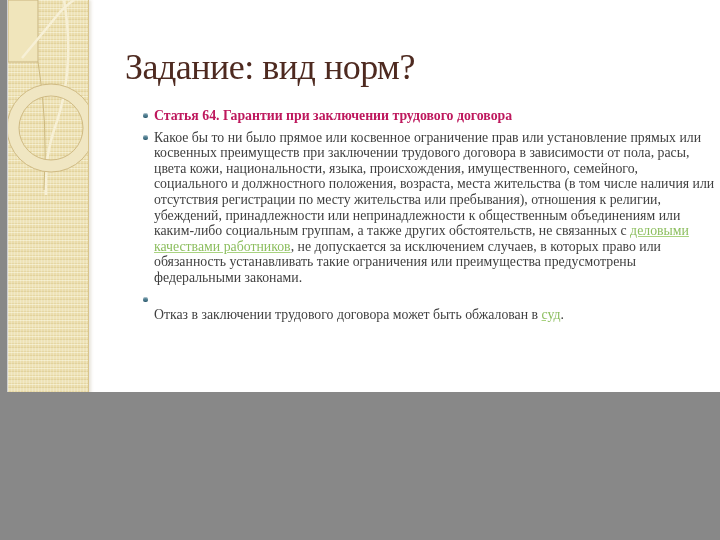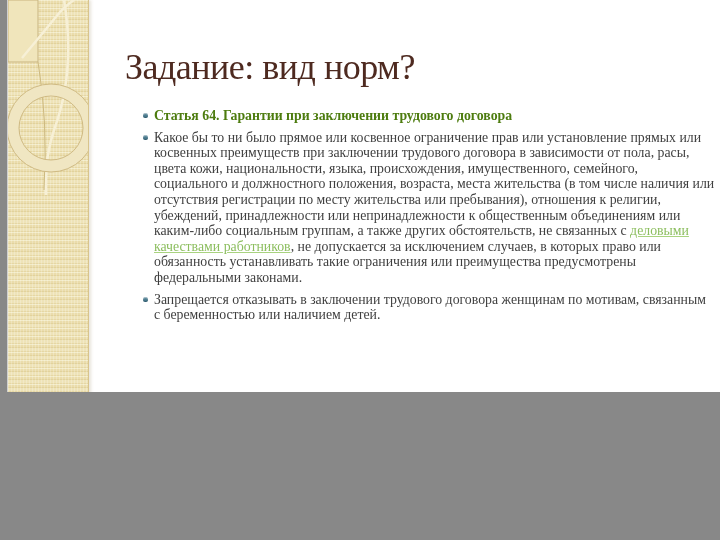--- a/index.html
+++ b/index.html
@@ -52,21 +52,21 @@
     padding-left:11px;
     margin-bottom:6px;
   }
   .bullets li::before{
     content:"";
     position:absolute;left:0;top:5px;
     width:5px;height:5px;border-radius:50%;
     background:#4d7e91;
     box-shadow:inset 0 -1px 1px rgba(0,40,60,0.45), inset 0 1px 1px rgba(255,255,255,0.55);
   }
-  .bullets .bold{font-weight:bold;color:#4d7c0f;}
+  .bullets .bold{font-weight:bold;color:#be185d;}
   .bullets a.link{
     color:#8cbe5f;
     text-decoration:underline;
     text-decoration-color:#a9d37f;
   }
 </style>
 </head>
 <body>
 
 <div class="slide">
@@ -84,16 +84,16 @@
       <circle cx="43" cy="128" r="44" fill="none" stroke="#cfba83" stroke-width="1"></circle>
       <circle cx="43" cy="128" r="32" fill="none" stroke="#cfba83" stroke-width="1"></circle>
     </svg>
   </div>
 
   <h1 class="title">Задание: вид норм?</h1>
 
   <ul class="bullets">
       <li><span class="bold">Статья 64. Гарантии при заключении трудового договора</span></li>
       <li><span>Какое бы то ни было прямое или косвенное ограничение прав или установление прямых или косвенных преимуществ при заключении трудового договора в зависимости от пола, расы, цвета кожи, национальности, языка, происхождения, имущественного, семейного, социального и должностного положения, возраста, места жительства (в том числе наличия или отсутствия регистрации по месту жительства или пребывания), отношения к религии, убеждений, принадлежности или непринадлежности к общественным объединениям или каким-либо социальным группам, а также других обстоятельств, не связанных с </span><a class="link" href="#">деловыми качествами работников</a><span>, не допускается за исключением случаев, в которых право или обязанность устанавливать такие ограничения или преимущества предусмотрены федеральными законами.</span></li>
-      <li><span>Запрещается отказывать в заключении трудового договора женщинам по мотивам, связанным с беременностью или наличием детей.</span></li>
+      <li><br><span>Отказ в заключении трудового договора может быть обжалован в </span><a class="link" href="#">суд</a><span>.</span></li>
     </ul>
 
 </div>
 
 </body></html>

